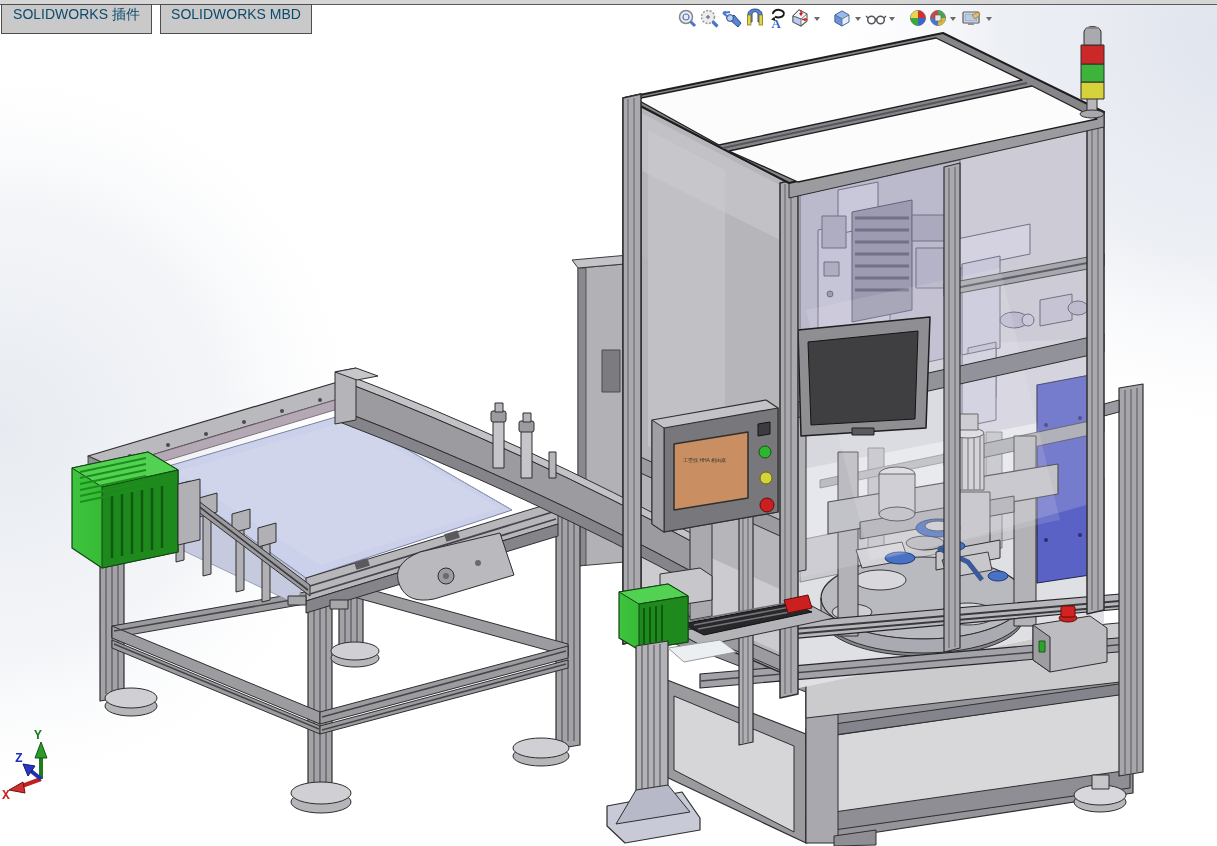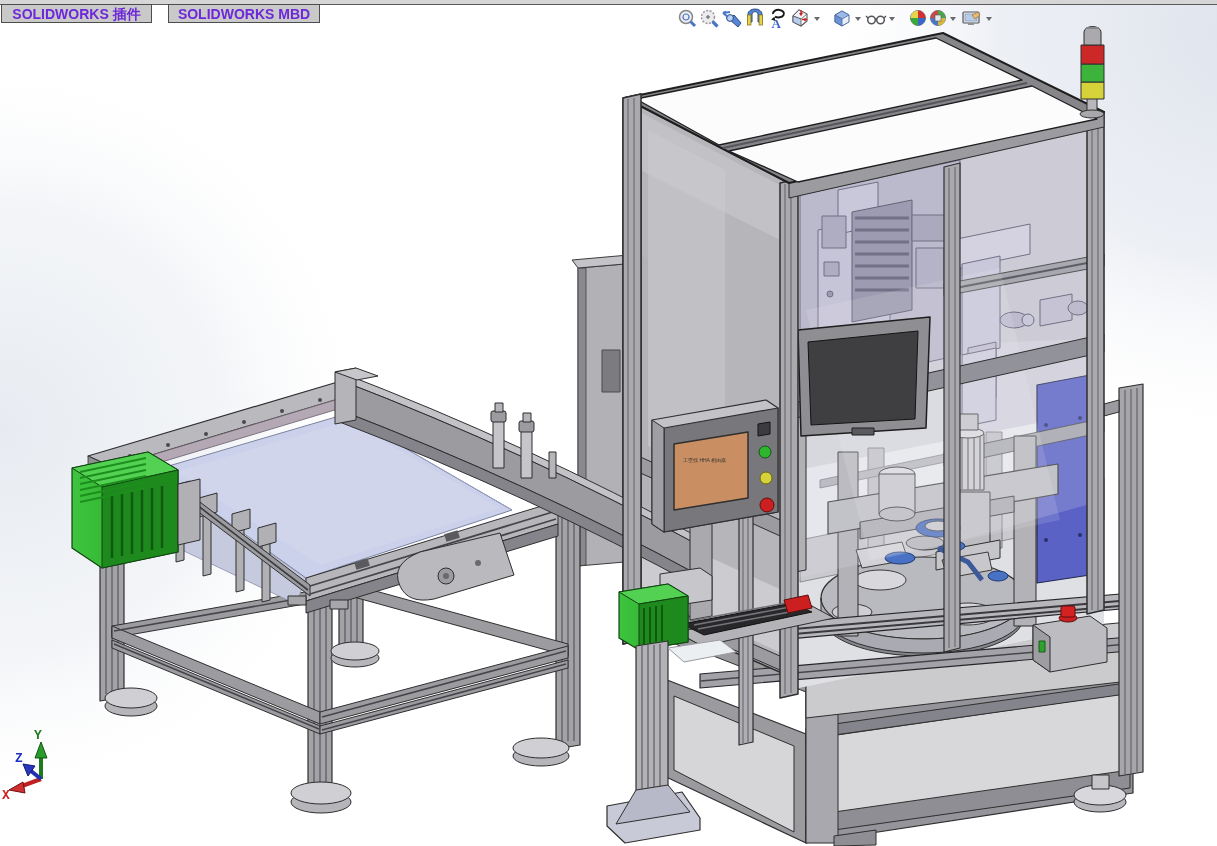--- a/index.html
+++ b/index.html
@@ -1,20 +1,20 @@
 <!DOCTYPE html>
 <html><head>
 <meta charset="utf-8">
 <style>
 html,body{margin:0;padding:0;width:1217px;height:846px;overflow:hidden;background:#fff;font-family:"Liberation Sans",sans-serif;}
 #scene{position:absolute;left:0;top:0;}
 .topstrip{position:absolute;left:0;top:0;width:1217px;height:4px;background:#d6d6d6;border-bottom:1px solid #5a5a5a;}
-.tab{position:absolute;top:4px;height:19px;background:#c9c9c9;border:1px solid #4d4d4d;color:#6d28d9;font-size:14px;line-height:19px;text-align:center;box-sizing:border-box;font-weight:bold;}
+.tab{position:absolute;top:4px;height:30px;background:#c9c9c9;border:1px solid #4d4d4d;color:#0c4a6e;font-size:14px;line-height:19px;text-align:center;box-sizing:border-box;}
 #tab1{left:1px;width:151px;}
-#tab2{left:168px;width:152px;}
+#tab2{left:160px;width:152px;}
 </style>
 </head>
 <body>
 <svg id="scene" width="1217" height="846" viewBox="0 0 1217 846">
 <defs>
 <radialGradient id="bg" gradientUnits="userSpaceOnUse" cx="1230" cy="30" r="420">
 <stop offset="0" stop-color="#e0e4ed"></stop>
 <stop offset="0.55" stop-color="#eaedf3" stop-opacity="0.85"></stop>
 <stop offset="1" stop-color="#ffffff" stop-opacity="0"></stop>
 </radialGradient>

